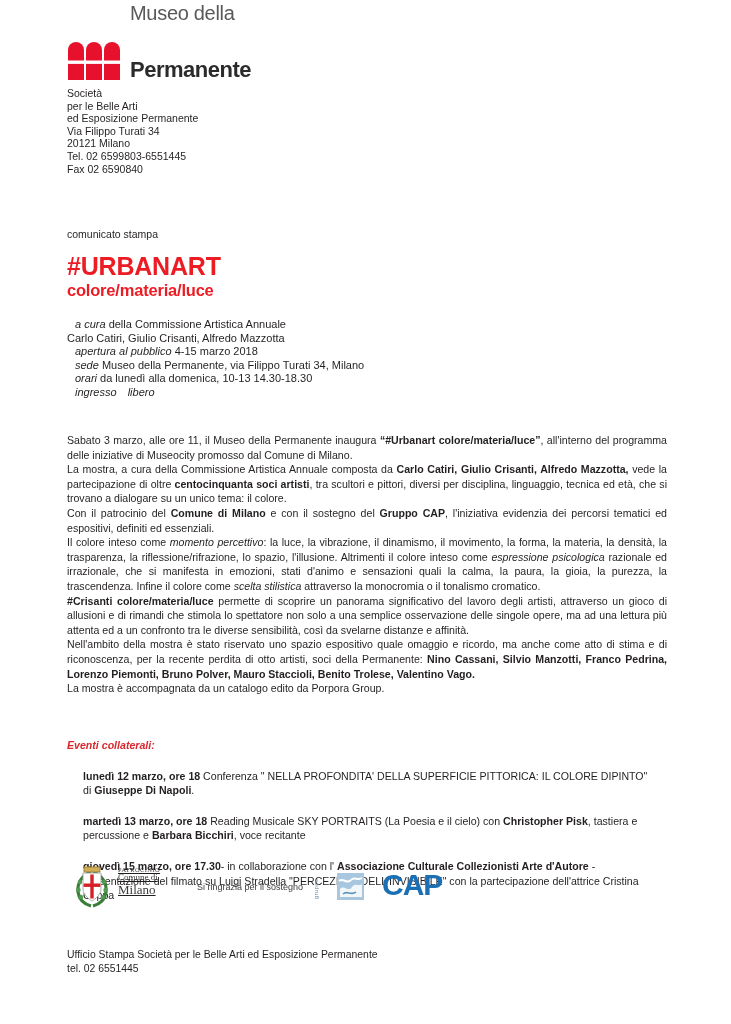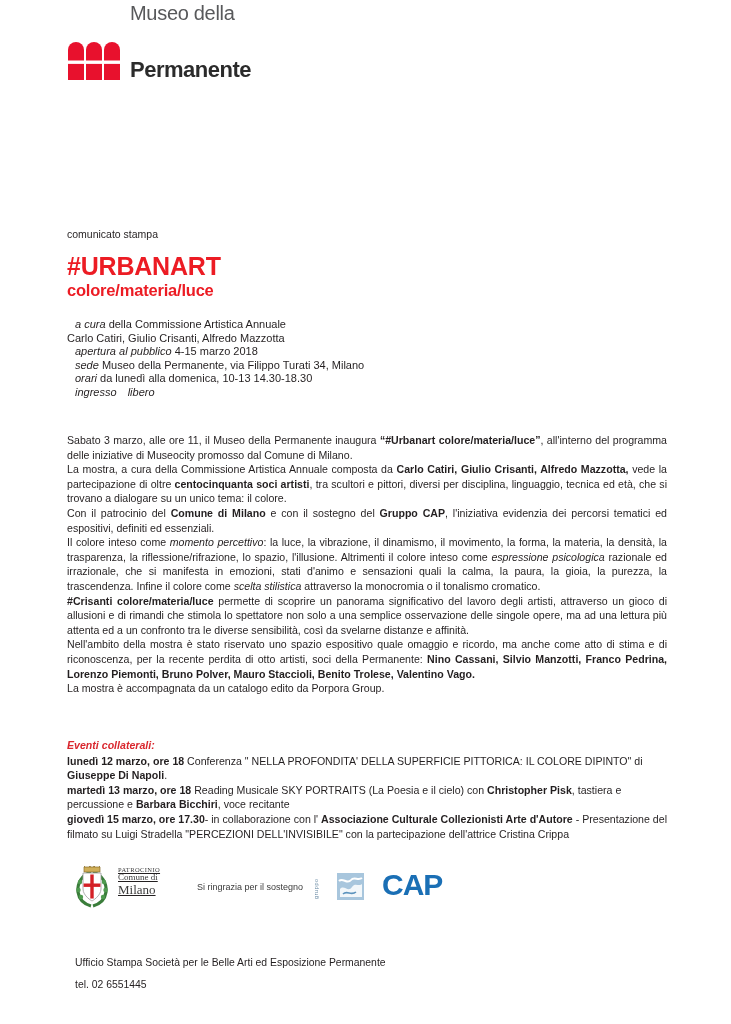--- a/index.html
+++ b/index.html
@@ -128,21 +128,21 @@
     font-size: 10.6px;
     line-height: 14.6px;
     color: #231f20;
   }
   .eventi-title {
     font-weight: bold;
     font-style: italic;
     color: #d9272e;
     margin-bottom: 1px;
   }
-  .eventi p { margin: 0; }
+  .eventi p { margin: 16px; }
   .eventi b { font-weight: bold; }
 
   
   .sponsors {
     position: absolute;
     left: 72px;
     top: 866px;
     width: 350px;
     height: 46px;
   }
@@ -222,21 +222,21 @@
   
   .footer {
     position: absolute;
     left: 67px;
     top: 948px;
     width: 600px;
     font-size: 10.4px;
     line-height: 14px;
     color: #231f20;
   }
-  .footer p { margin: 8px; }
+  .footer p { margin: 0; }
   .footer a {
     color: #3a7fbd;
     text-decoration: underline;
   }
 </style>
 </head>
 <body>
 
 <div class="page">
 
@@ -247,20 +247,29 @@
           <path d="M1 13 A8 8 0 0 1 17 13 L17 43 L1 43 Z" fill="#e8112d"></path>
           <path d="M19 13 A8 8 0 0 1 35 13 L35 43 L19 43 Z" fill="#e8112d"></path>
           <path d="M37 13 A8 8 0 0 1 53 13 L53 43 L37 43 Z" fill="#e8112d"></path>
           <rect x="0" y="23.5" width="54" height="3.4" fill="#ffffff"></rect>
         </svg>
       </div>
       <div class="logo-wordmark">
         <div class="wm-top">Museo della</div>
         <div class="wm-bottom">Permanente</div>
       </div>
+    </div>
+    <div class="address">
+      <div>Società</div>
+      <div>per le Belle Arti</div>
+      <div>ed Esposizione Permanente</div>
+      <div>Via Filippo Turati 34</div>
+      <div>20121  Milano</div>
+      <div>Tel. 02 6599803-6551445</div>
+      <div>Fax 02 6590840</div>
     </div>
   </div>
 
   <div class="comunicato">comunicato stampa</div>
   <div class="title-main">#URBANART</div>
   <div class="title-sub">colore/materia/luce</div>
 
   <div class="credits">
     <div><span class="it">a cura</span><span> della Commissione Artistica Annuale</span></div>
     <div>Carlo Catiri, Giulio Crisanti, Alfredo Mazzotta</div>

